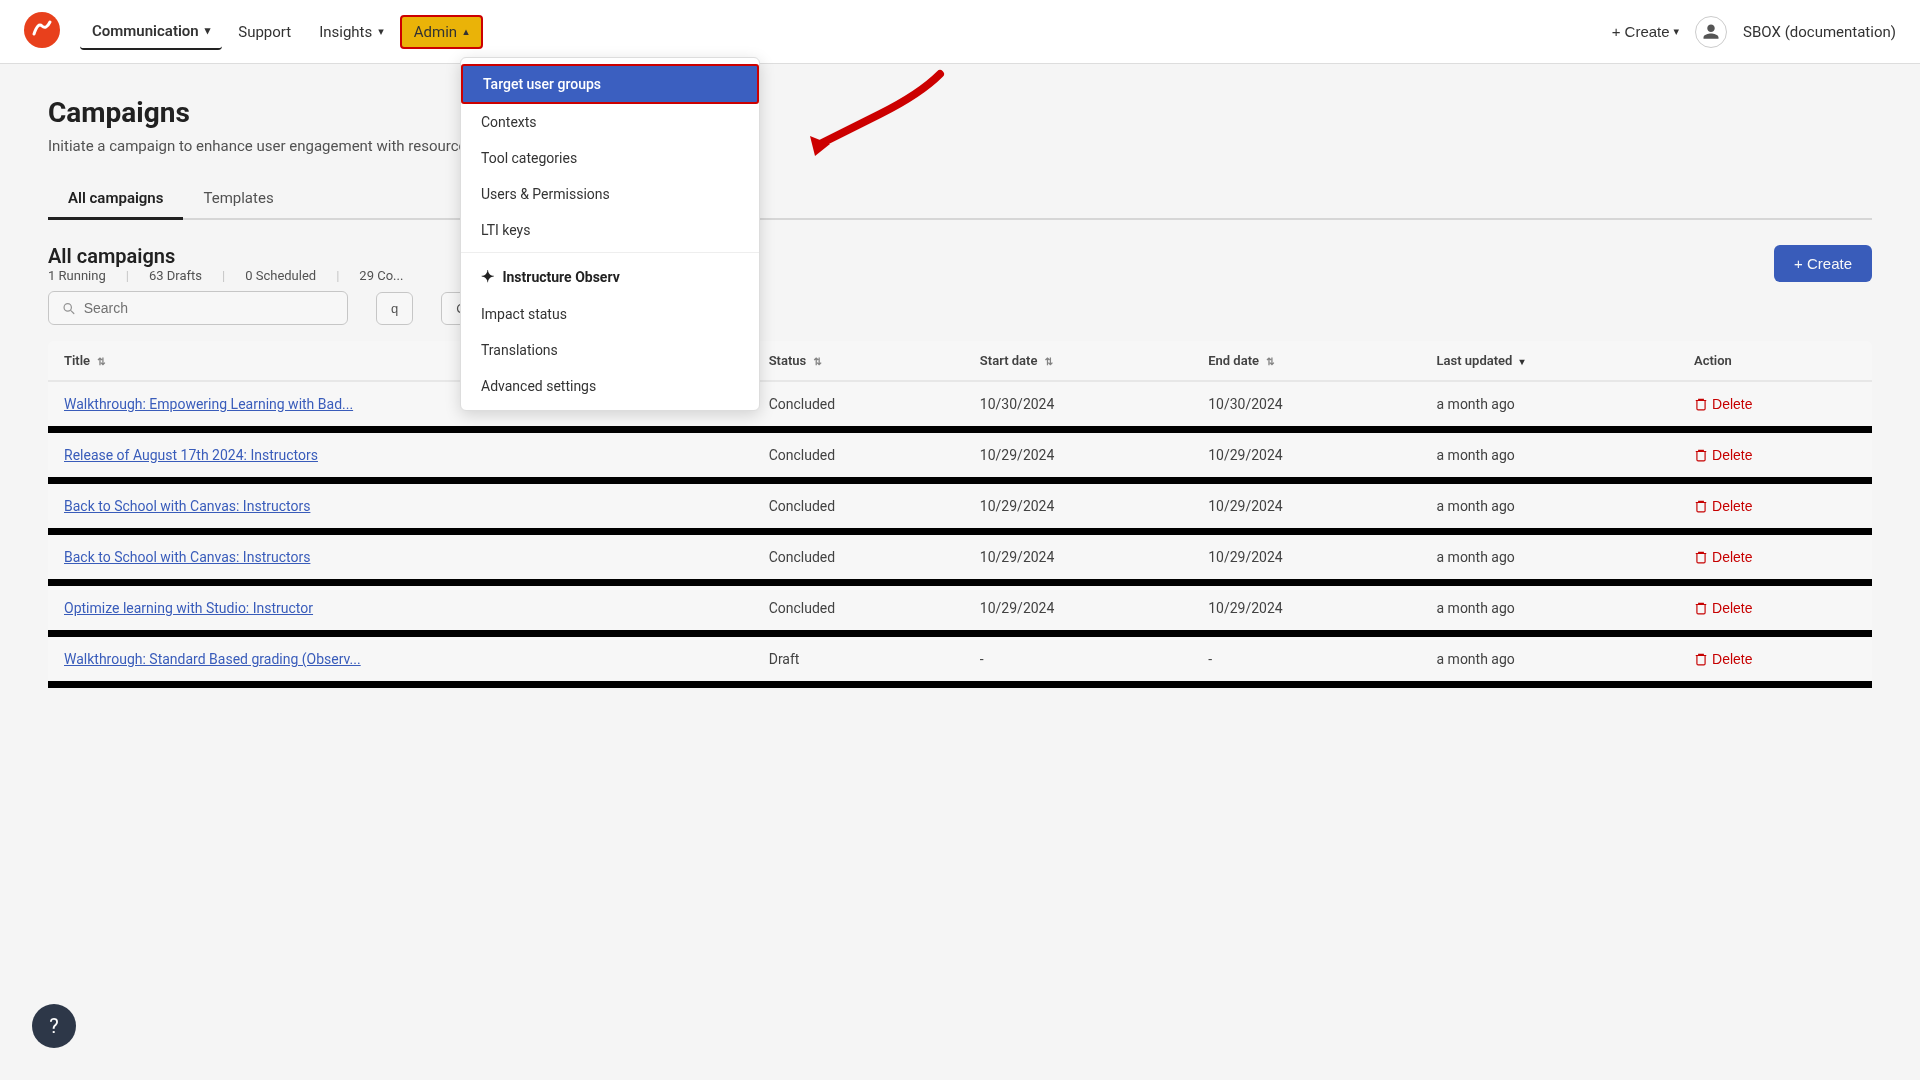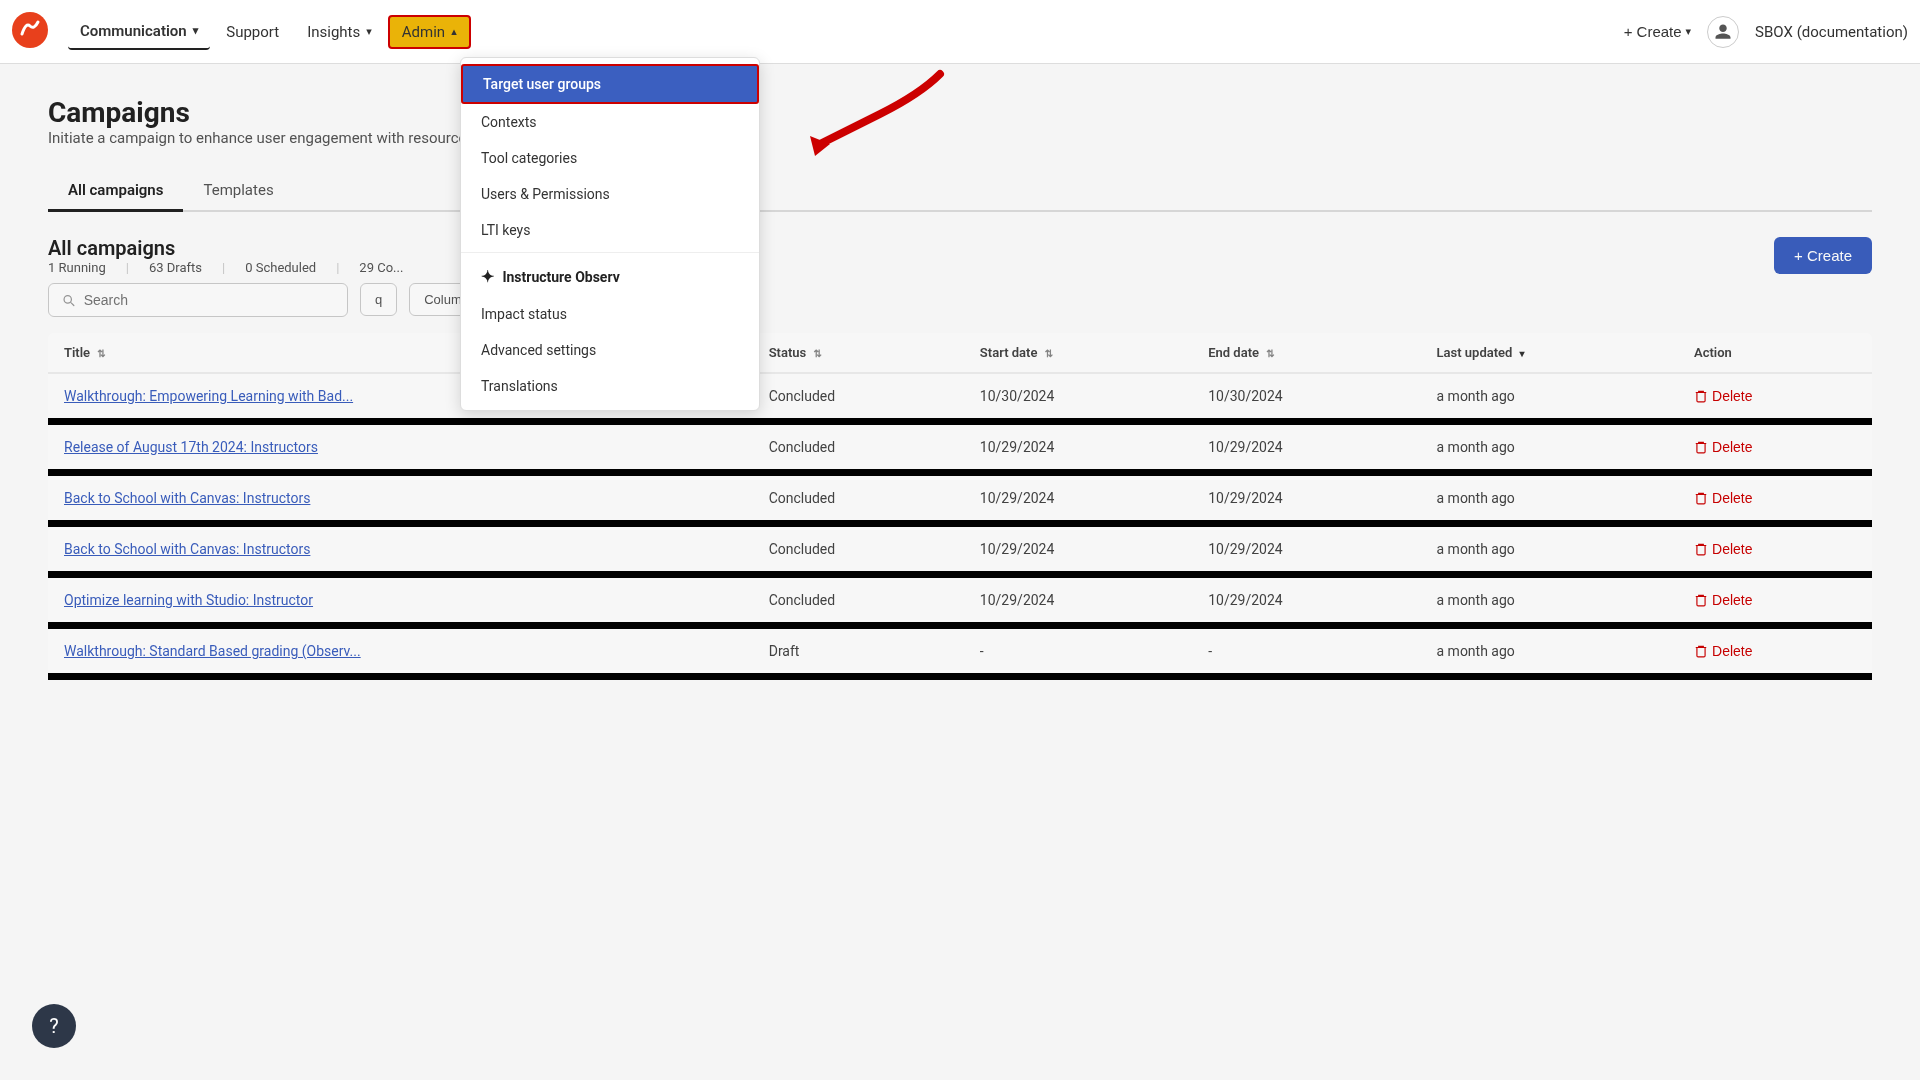--- a/index.html
+++ b/index.html
@@ -5,21 +5,21 @@
     * { box-sizing: border-box; margin: 0; padding: 0; }
     body { font-family: -apple-system, BlinkMacSystemFont, 'Segoe UI', Roboto, sans-serif; background: #f5f5f5; color: #333; }
 
     
     .header {
       background: #fff;
       border-bottom: 1px solid #ddd;
       height: 64px;
       display: flex;
       align-items: center;
-      padding: 0 12px;
+      padding: 0 24px;
       position: relative;
       z-index: 100;
     }
     .header-logo {
       width: 36px;
       height: 36px;
       margin-right: 20px;
       flex-shrink: 0;
     }
     .nav-items {
@@ -115,20 +115,21 @@
 
     
     .main-content {
       padding: 32px 48px;
       filter: brightness(0.97);
     }
     .page-title {
       font-size: 28px;
       font-weight: 700;
       color: #222;
+      margin-bottom: 8px;
     }
     .page-subtitle {
       font-size: 15px;
       color: #555;
       margin-bottom: 24px;
     }
 
     
     .tabs {
       display: flex;
@@ -174,22 +175,22 @@
       display: flex;
       gap: 20px;
       font-size: 13px;
       color: #555;
     }
     .stat-item { display: flex; gap: 4px; align-items: center; }
 
     
     .filters-row {
       display: flex;
-      align-items: flex-start;
-      gap: 12px;
+      align-items: flex-end;
+      gap: 28px;
       margin-bottom: 16px;
     }
     .search-box {
       display: flex;
       align-items: center;
       border: 1px solid #ccc;
       border-radius: 6px;
       padding: 8px 12px;
       gap: 8px;
       background: #fff;
@@ -342,24 +343,24 @@
   </div>
   <div class="dropdown-divider"></div>
   <div class="dropdown-item section-header">
     <span style="font-size:16px;">✦</span>
     <span>Instructure Observ</span>
   </div>
   <div class="dropdown-item">
     <span>Impact status</span>
   </div>
   <div class="dropdown-item">
+    <span>Translations</span>
+  </div>
+  <div class="dropdown-item">
     <span>Advanced settings</span>
-  </div>
-  <div class="dropdown-item">
-    <span>Translations</span>
   </div>
 </div>
 
 <div class="red-arrow-container">
   <svg width="200" height="130" viewBox="0 0 200 130">
     <path d="M 180 10 Q 160 30 120 50 Q 90 65 60 80" stroke="#cc0000" stroke-width="8" fill="none" stroke-linecap="round"></path>
     <polygon points="50,72 55,92 70,80" fill="#cc0000"></polygon>
   </svg>
 </div>
 

